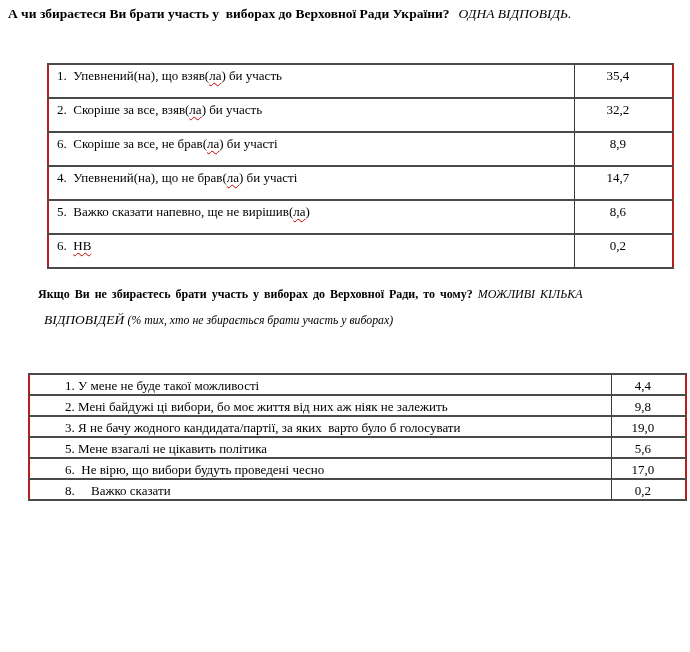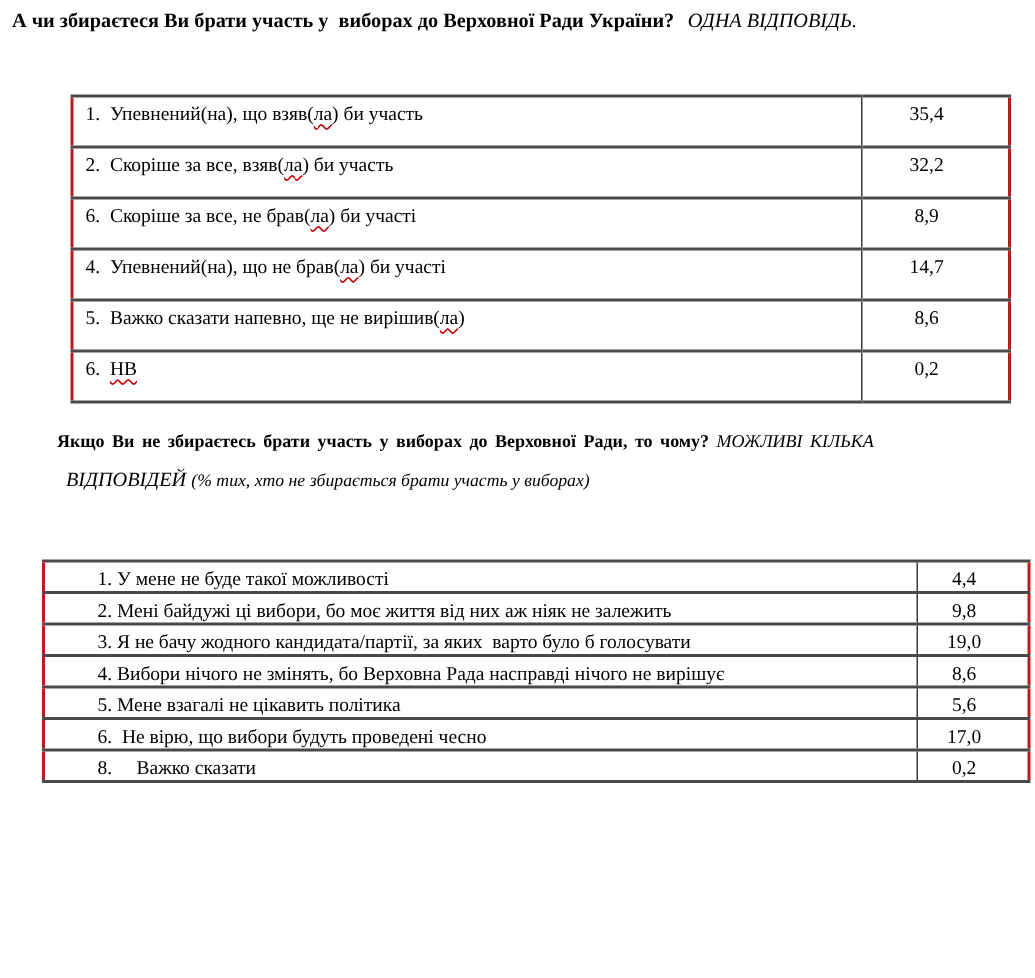--- a/index.html
+++ b/index.html
@@ -132,24 +132,20 @@
         </tr>
         <tr>
           <td class="label"><span>2. Мені байдужі ці вибори, бо моє життя від них аж ніяк не залежить</span></td>
           <td class="value">9,8</td>
         </tr>
         <tr>
           <td class="label"><span>3. Я не бачу жодного кандидата/партії, за яких  варто було б голосувати</span></td>
           <td class="value">19,0</td>
         </tr>
         <tr>
-          <td class="label"><span>4. Вибори нічого не змінять, бо Верховна Рада насправді нічого не вирішує</span></td>
-          <td class="value">8,6</td>
-        </tr>
-        <tr>
           <td class="label"><span>5. Мене взагалі не цікавить політика</span></td>
           <td class="value">5,6</td>
         </tr>
         <tr>
           <td class="label"><span>6.  Не вірю, що вибори будуть проведені чесно</span></td>
           <td class="value">17,0</td>
         </tr>
         <tr>
           <td class="label"><span>8.     Важко сказати</span></td>
           <td class="value">0,2</td>

